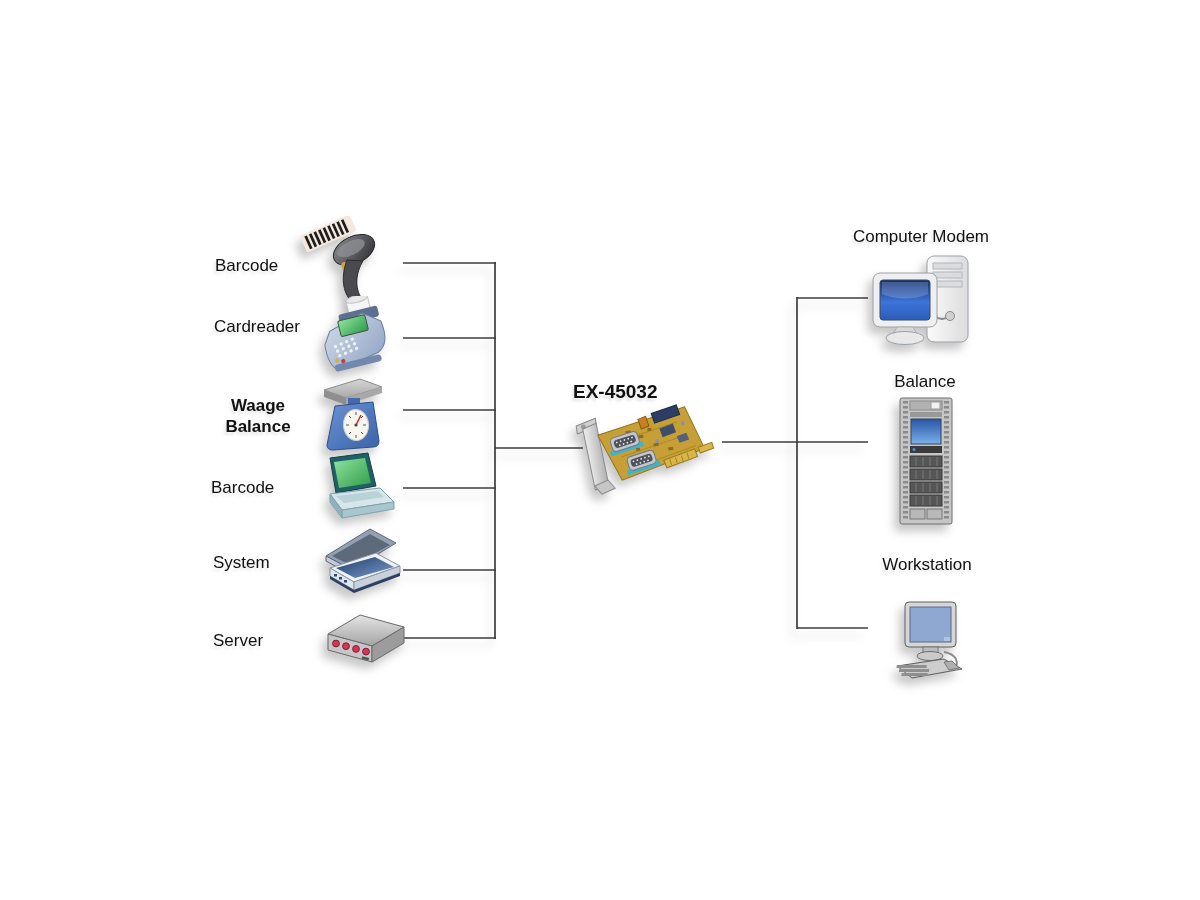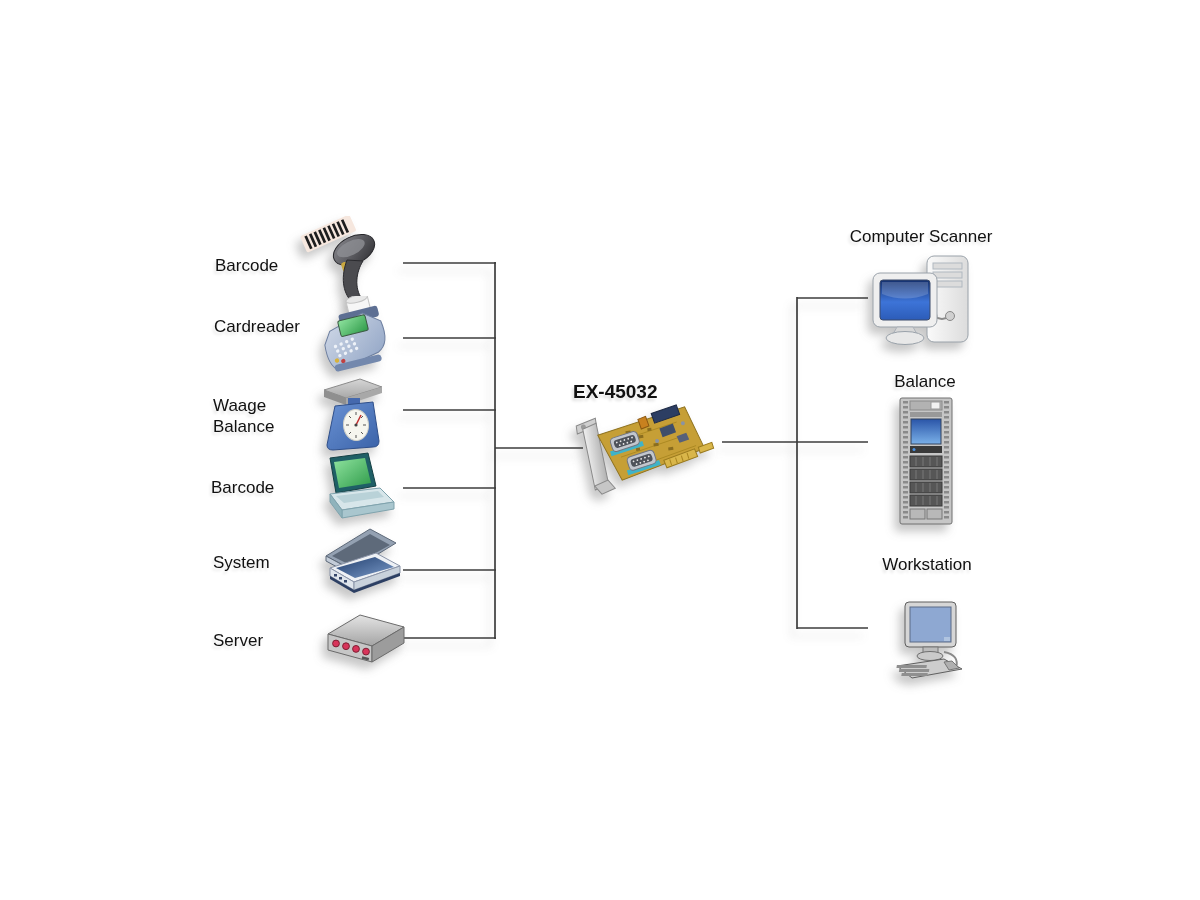--- a/index.html
+++ b/index.html
@@ -4,22 +4,22 @@
 <style>
   html,body{margin:0;padding:0;background:#ffffff;}
   body{width:1200px;height:900px;position:relative;overflow:hidden;
        font-family:"Liberation Sans", sans-serif;color:#111;}
   .stage{position:absolute;inset:0;}
   .lines-svg{position:absolute;left:0;top:0;z-index:1;
              filter:drop-shadow(-5px 8px 4px rgba(80,80,80,0.22));}
   .icon{position:absolute;z-index:2;
         filter:drop-shadow(-5px 7px 5px rgba(70,70,70,0.30));}
   .lbl{position:absolute;z-index:3;font-size:17px;line-height:21px;
-       text-shadow:-2px 3px 3px rgba(0,0,0,0.10);white-space:nowrap;}
-  .lbl.wrap{white-space:normal;}
+       text-shadow:-2px 3px 3px rgba(0,0,0,0.10);white-space:nowrap;text-align:center;}
+  .lbl.wrap{white-space:normal;font-weight:bold;}
   .lbl.ctr{text-align:center;width:200px;}
   .card-lbl{position:absolute;z-index:3;font-size:19px;font-weight:bold;
             width:150px;text-align:left;text-shadow:-2px 3px 3px rgba(0,0,0,0.12);}
   .defs{position:absolute;width:0;height:0;}
 </style>
 </head>
 <body>
 
 <div class="stage">
 
@@ -270,21 +270,21 @@
       <g stroke="#a8841f" stroke-width="1">
         <line x1="98" y1="64" x2="99" y2="70"></line>
           <line x1="104" y1="63" x2="105" y2="69"></line>
         <line x1="110" y1="62" x2="111" y2="68"></line>
           <line x1="116" y1="60" x2="117" y2="66"></line>
       </g>
       <polygon points="128,56 142,53 143,59 129,62" fill="#d9b64a" stroke="#9a7a1e"></polygon>
     </g>
   </svg>
 
-  <div class="lbl ctr" style="left:821px;top:226px">Computer Scanner</div>
+  <div class="lbl ctr" style="left:821px;top:226px">Computer Modem</div>
   <svg class="icon" style="left:870px;top:250px" width="105" height="98" viewBox="0 0 105 98">
     <rect x="57" y="6" width="41" height="86" rx="7" fill="url(#gTower)" stroke="#9aa2aa"></rect>
     <g fill="#dcdcdc" stroke="#b0b8c0">
       <rect x="63" y="13" width="29" height="6"></rect>
         <rect x="63" y="22" width="29" height="6"></rect>
         <rect x="63" y="31" width="29" height="6"></rect>
     </g>
     <path d="M64 66 q8 6 16 0" fill="none" stroke="#8a8a8a" stroke-width="2"></path>
     <circle cx="80" cy="66" r="4.5" fill="#d0d0d0" stroke="#888"></circle>
     <ellipse cx="62" cy="66" rx="5" ry="4" fill="#c0c0c0" stroke="#888"></ellipse>

